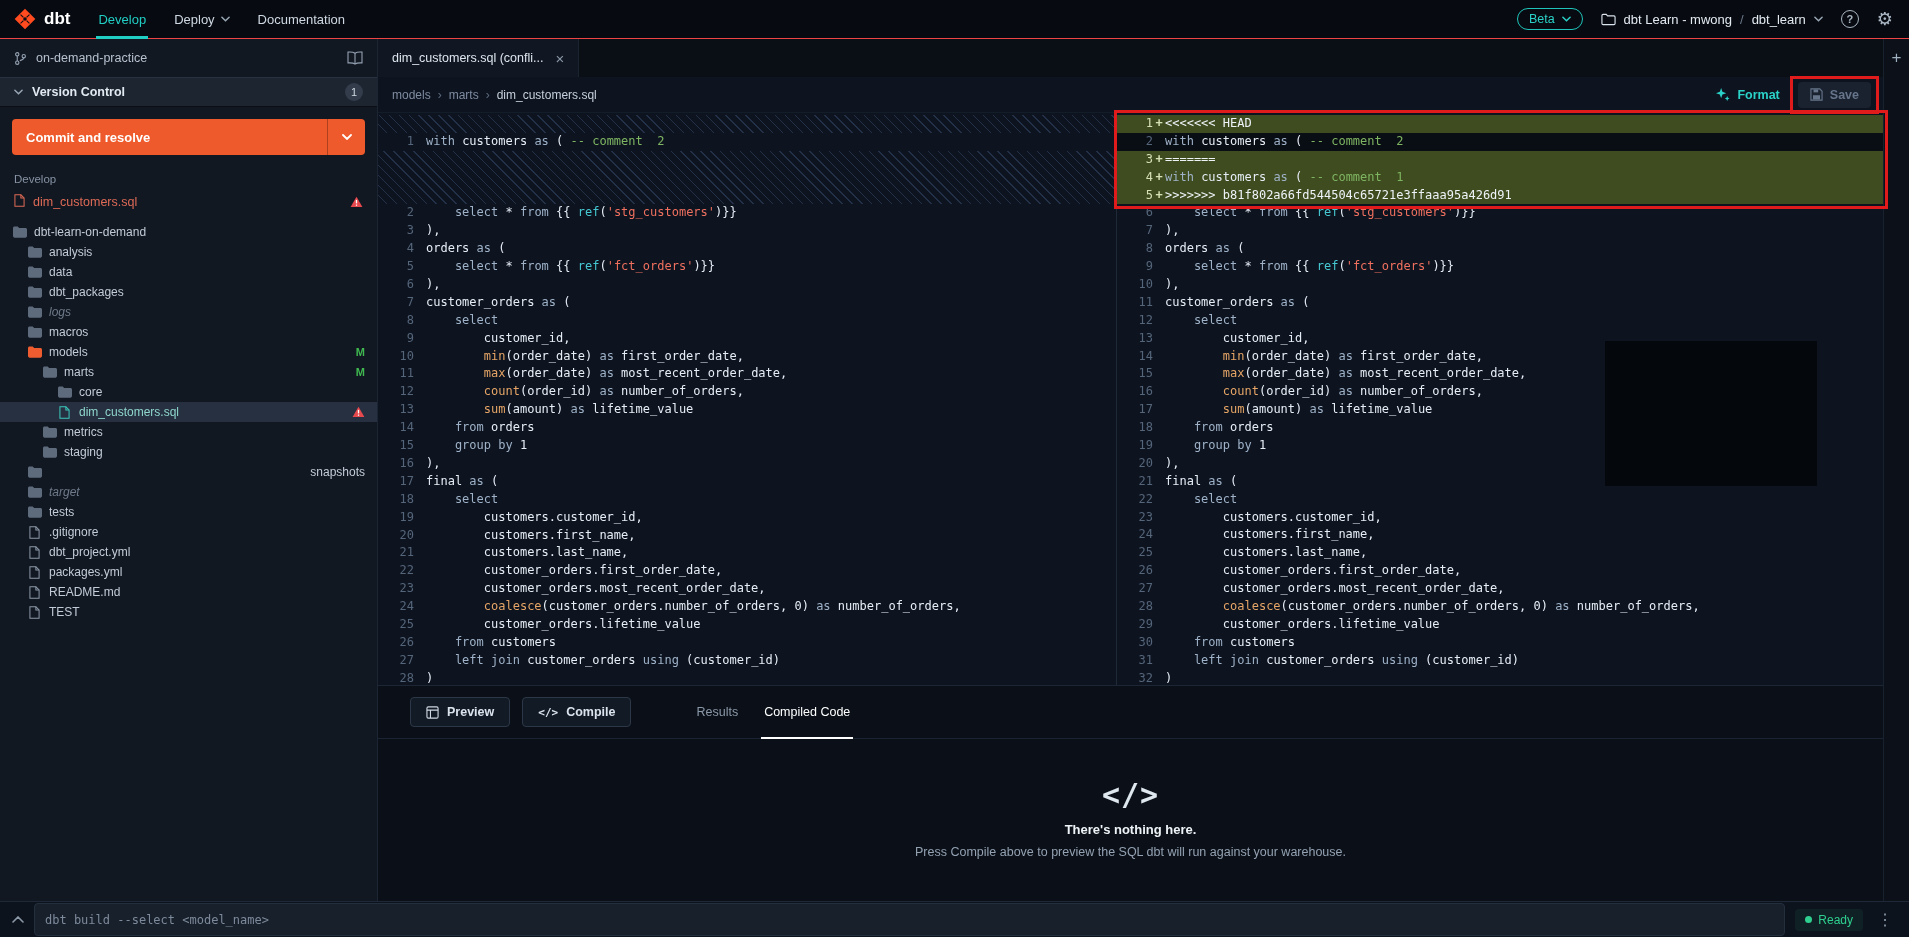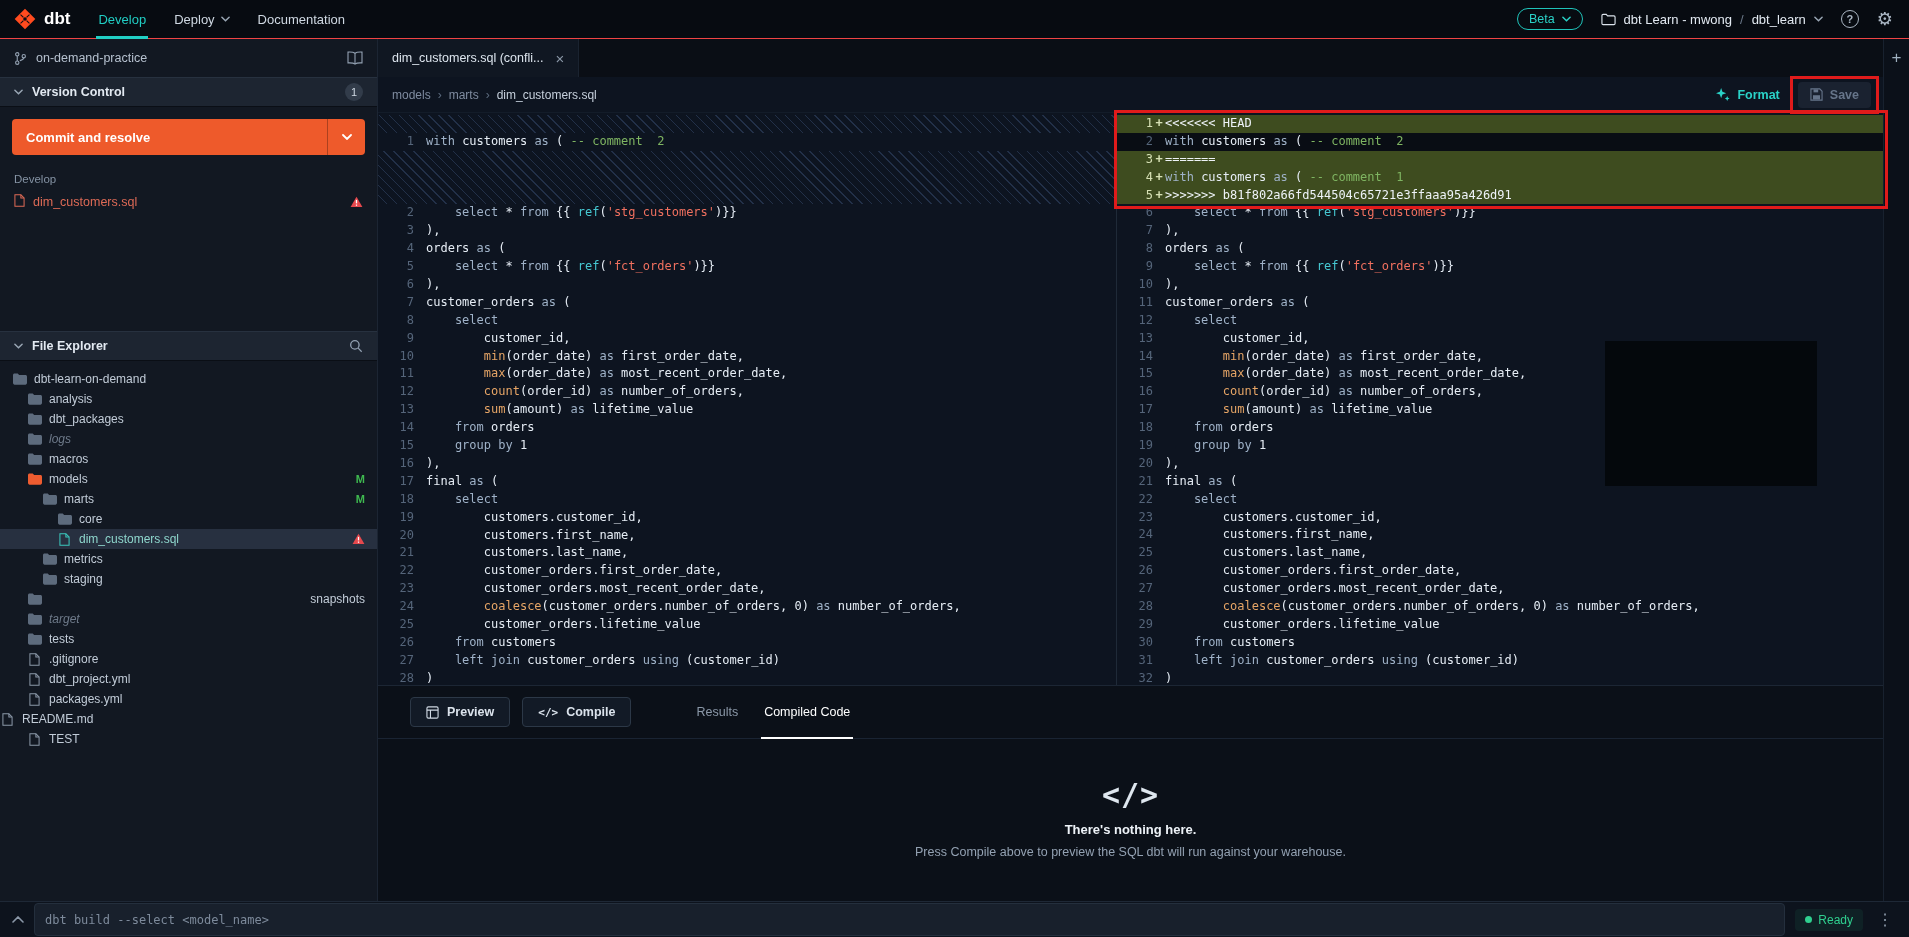--- a/index.html
+++ b/index.html
@@ -264,51 +264,45 @@
             <span class="warn">
               <svg width="13" height="12" viewBox="0 0 14 13">
                 <path d="M7 .8 13.4 12H.6z" fill="#e5484d"></path>
                 <rect x="6.3" y="4.2" width="1.4" height="3.8" fill="#fff"></rect>
                 <rect x="6.3" y="9.2" width="1.4" height="1.4" fill="#fff"></rect>
               </svg>
             </span>
           </div>
         </div>
 
-      <div class="sec-head fe">
-        <span class="chev">
-            <svg width="9" height="6" viewBox="0 0 10 6">
-              <path d="m1 1 4 4 4-4" fill="none" stroke="currentColor" stroke-width="1.6" stroke-linecap="round"></path>
-            </svg>
-          </span>
-        <span>File Explorer</span>
-        <span class="srch">
-            <svg width="14" height="14" viewBox="0 0 15 15">
-              <circle cx="6.3" cy="6.3" r="4.5" fill="none" stroke="#93a1b2" stroke-width="1.4"></circle>
-              <path d="m9.8 9.8 3.8 3.8" stroke="#93a1b2" stroke-width="1.4"></path>
-            </svg>
-          </span>
-      </div>
 
       <div id="file-tree" class="tree">
           <div class="tree-row" style="padding-left: 12px;">
             <span class="ic">
               <svg width="14" height="12" viewBox="0 0 16 13">
                 <path d="M0 2c0-1 .8-1.8 1.8-1.8h3.6L7 2h7.2c1 0 1.8.8 1.8 1.8v7.4c0 1-.8 1.8-1.8 1.8H1.8c-1 0-1.8-.8-1.8-1.8z" fill="#5d6b7d"></path>
               </svg>
             </span>
             <span class="lbl">dbt-learn-on-demand</span>
           </div>
           <div class="tree-row" style="padding-left: 27px;">
             <span class="ic">
               <svg width="14" height="12" viewBox="0 0 16 13">
                 <path d="M0 2c0-1 .8-1.8 1.8-1.8h3.6L7 2h7.2c1 0 1.8.8 1.8 1.8v7.4c0 1-.8 1.8-1.8 1.8H1.8c-1 0-1.8-.8-1.8-1.8z" fill="#5d6b7d"></path>
               </svg>
             </span>
             <span class="lbl">analysis</span>
+          </div>
+          <div class="tree-row" style="padding-left: 27px;">
+            <span class="ic">
+              <svg width="14" height="12" viewBox="0 0 16 13">
+                <path d="M0 2c0-1 .8-1.8 1.8-1.8h3.6L7 2h7.2c1 0 1.8.8 1.8 1.8v7.4c0 1-.8 1.8-1.8 1.8H1.8c-1 0-1.8-.8-1.8-1.8z" fill="#5d6b7d"></path>
+              </svg>
+            </span>
+            <span class="lbl">data</span>
           </div>
           <div class="tree-row" style="padding-left: 27px;">
             <span class="ic">
               <svg width="14" height="12" viewBox="0 0 16 13">
                 <path d="M0 2c0-1 .8-1.8 1.8-1.8h3.6L7 2h7.2c1 0 1.8.8 1.8 1.8v7.4c0 1-.8 1.8-1.8 1.8H1.8c-1 0-1.8-.8-1.8-1.8z" fill="#5d6b7d"></path>
               </svg>
             </span>
             <span class="lbl">dbt_packages</span>
           </div>
           <div class="tree-row dim" style="padding-left: 27px;">
@@ -429,21 +423,21 @@
           </div>
           <div class="tree-row" style="padding-left: 27px;">
             <span class="ic">
               <svg width="11" height="13" viewBox="0 0 12 14">
                 <path d="M1 .8h6.5L11 4.2v9H1z" fill="none" stroke="#8b98a8" stroke-width="1.1"></path>
                 <path d="M7.5.8v3.4H11" fill="none" stroke="#8b98a8" stroke-width="1.1"></path>
               </svg>
             </span>
             <span class="lbl">packages.yml</span>
           </div>
-          <div class="tree-row" style="">
+          <div class="tree-row" style="padding-left: 27px;">
             <span class="ic">
               <svg width="11" height="13" viewBox="0 0 12 14">
                 <path d="M1 .8h6.5L11 4.2v9H1z" fill="none" stroke="#8b98a8" stroke-width="1.1"></path>
                 <path d="M7.5.8v3.4H11" fill="none" stroke="#8b98a8" stroke-width="1.1"></path>
               </svg>
             </span>
             <span class="lbl">README.md</span>
           </div>
           <div class="tree-row" style="padding-left: 27px;">
             <span class="ic">

